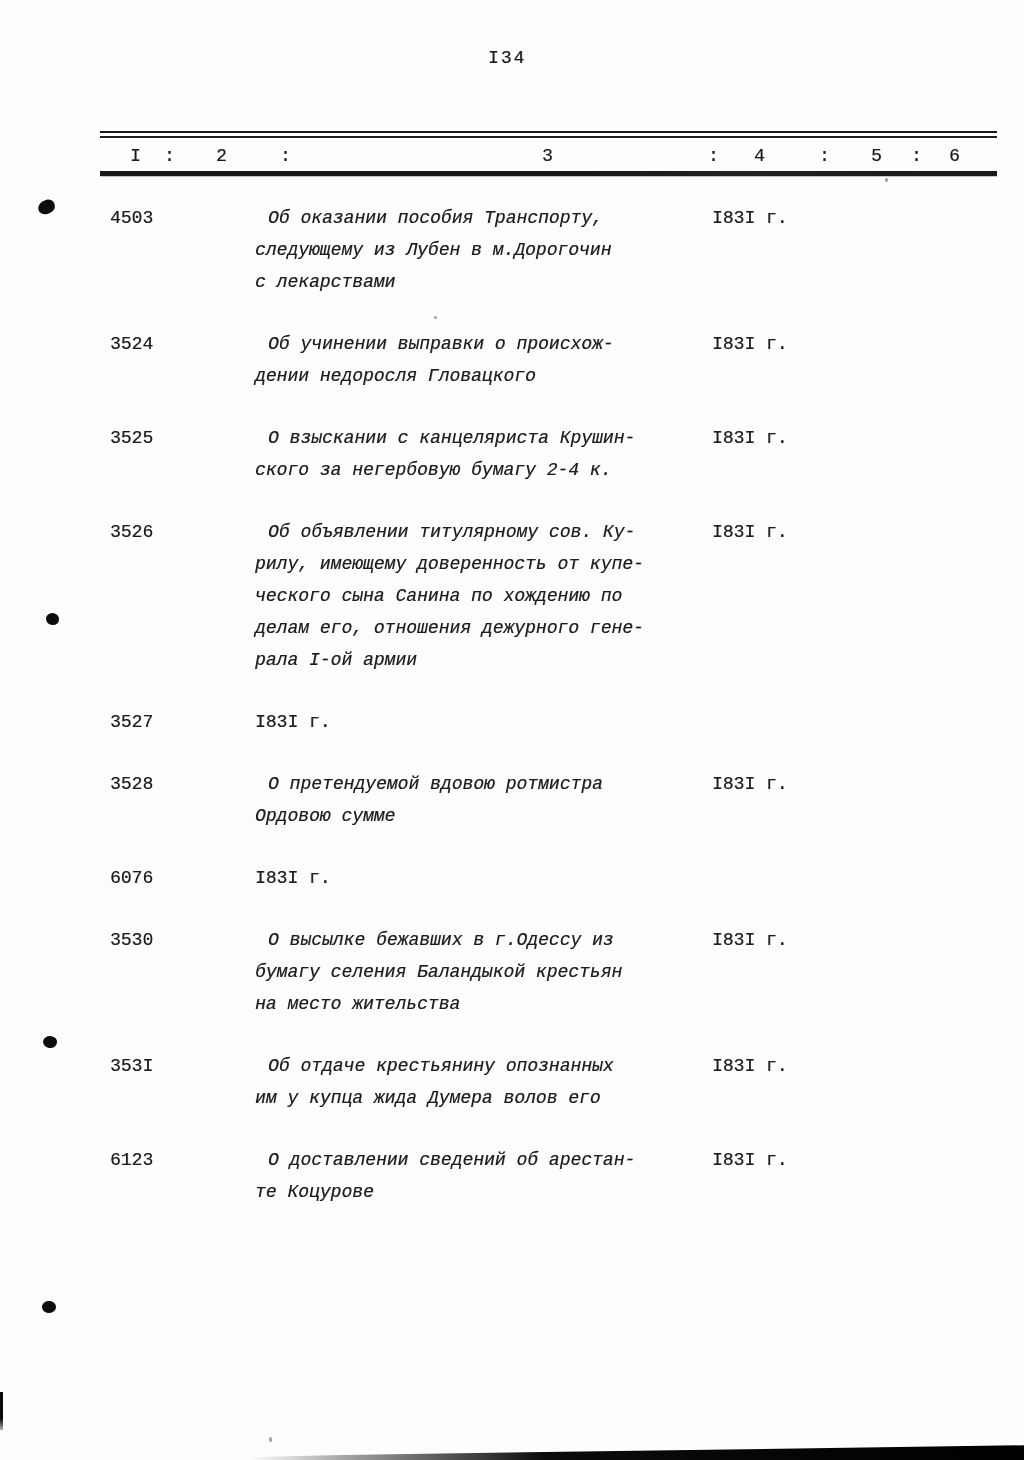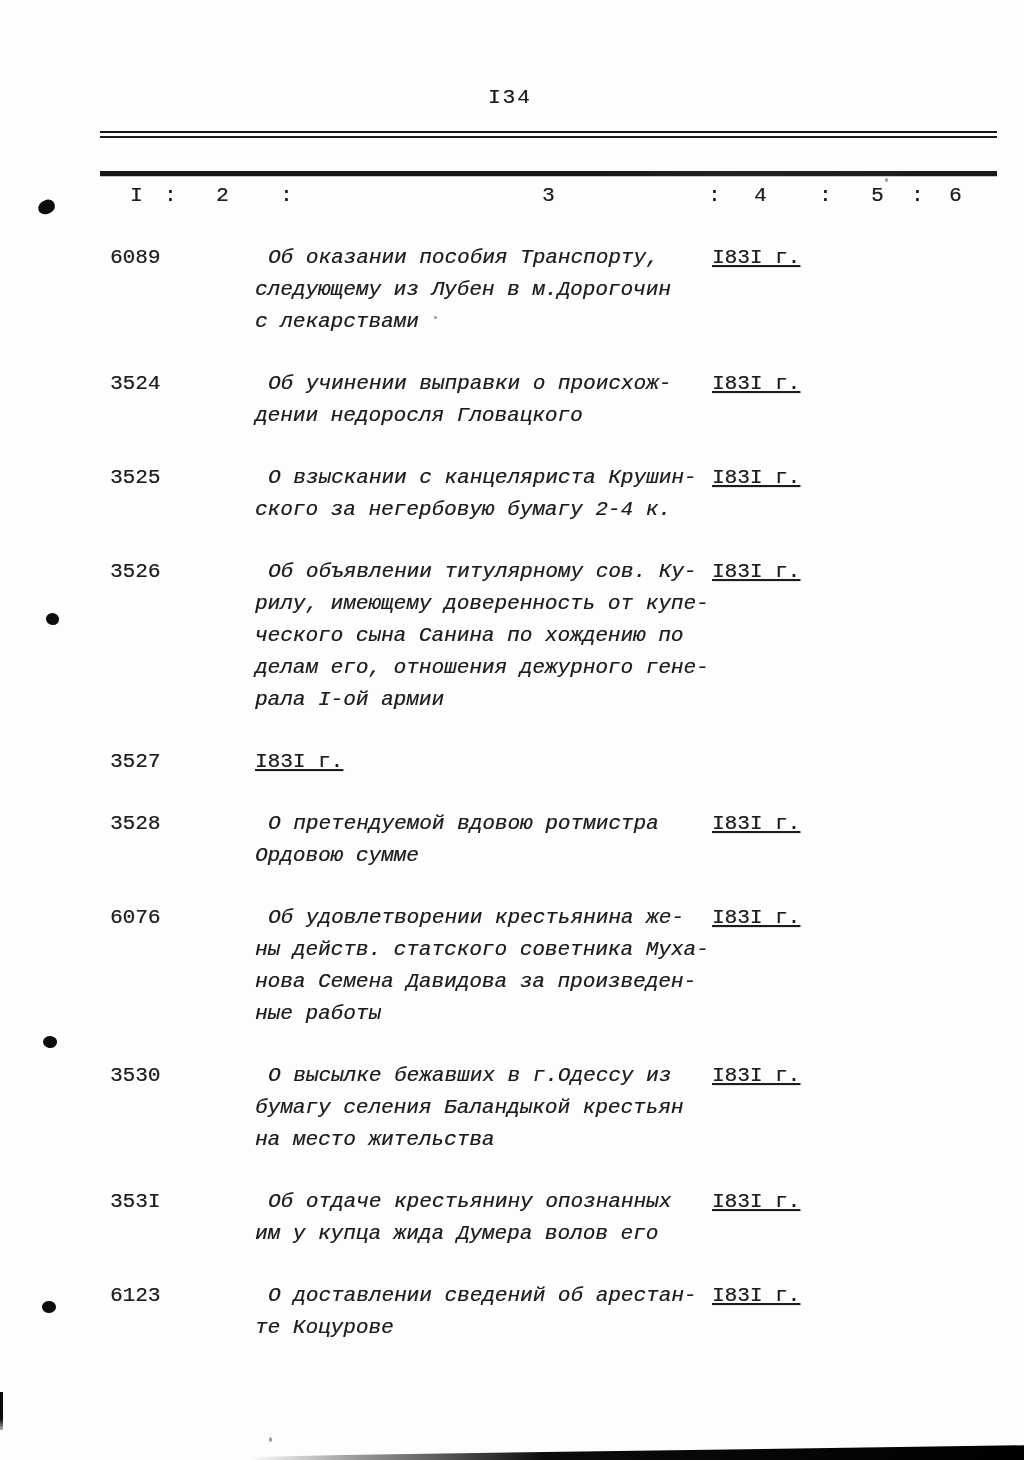--- a/index.html
+++ b/index.html
@@ -10,25 +10,24 @@
   }
   .page{
     position:relative;
     width:1024px;height:1460px;
     background:#fdfdfc;
     overflow:hidden;
     color:#1f1f1f;
   }
   .typed{
     font-family:"Liberation Mono","DejaVu Sans Mono",monospace;
-    font-size:21px;
+    font-size:18px;
     line-height:32px;
     color:#1e1d1c;
     text-shadow:0.4px 0.2px 0 rgba(25,24,22,0.55);
-    margin-top:40px;
   }
   .page-number{
     position:absolute;left:488px;top:42px;
     letter-spacing:2px;
   }
   
   .ruled-header{
     position:absolute;left:100px;top:131px;width:897px;height:46px;
   }
   .rule-top{
@@ -54,21 +53,21 @@
     display:grid;
     grid-template-columns:145px 457px auto;
     align-items:start;
     margin-bottom:30px;
   }
   .entry .desc{
     white-space:pre;
     text-indent:13px;
     font-style:italic;
   }
-  .entry .year{white-space:pre;text-decoration:underline;}
+  .entry .year{white-space:pre;}
   
   .blot{position:absolute;background:#0d0d0d;}
   .blot-1{left:38px;top:200px;width:17px;height:14px;border-radius:62% 45% 55% 48%;transform:rotate(-14deg);}
   .blot-2{left:46px;top:613px;width:13px;height:12px;border-radius:50% 55% 48% 52%;}
   .blot-3{left:43px;top:1036px;width:14px;height:12px;border-radius:55% 48% 52% 50%;transform:rotate(8deg);}
   .blot-4{left:42px;top:1301px;width:14px;height:12px;border-radius:48% 55% 50% 55%;transform:rotate(-6deg);}
   
   .scan-edge-bottom{
     position:absolute;left:250px;top:1444px;width:774px;height:16px;
     background:linear-gradient(to right,rgba(20,20,20,0) 0,rgba(30,30,30,0.45) 14%,#0b0b0b 38%,#000 100%);
@@ -103,21 +102,21 @@
       <span style="left:719px">:</span>
       <span style="left:771px">5</span>
       <span style="left:811px">:</span>
       <span style="left:849px">6</span>
     </div>
     <div class="rule-bottom"></div>
   </div>
 
   <div class="entries typed">
     <div class="entry">
-      <span class="num">6089</span>
+      <span class="num">4503</span>
       <div class="desc">Об оказании пособия Транспорту,
 следующему из Лубен в м.Дорогочин
 с лекарствами</div>
       <span class="year">I83I г.</span>
     </div>
     <div class="entry">
       <span class="num">3524</span>
       <div class="desc">Об учинении выправки о происхож-
 дении недоросля Гловацкого</div>
       <span class="year">I83I г.</span>
@@ -142,24 +141,20 @@
       <span class="year">I83I г.</span>
     </div>
     <div class="entry">
       <span class="num">3528</span>
       <div class="desc">О претендуемой вдовою ротмистра
 Ордовою сумме</div>
       <span class="year">I83I г.</span>
     </div>
     <div class="entry">
       <span class="num">6076</span>
-      <div class="desc">Об удовлетворении крестьянина же-
-ны действ. статского советника Муха-
-нова Семена Давидова за произведен-
-ные работы</div>
       <span class="year">I83I г.</span>
     </div>
     <div class="entry">
       <span class="num">3530</span>
       <div class="desc">О высылке бежавших в г.Одессу из
 бумагу селения Баландыкой крестьян
 на место жительства</div>
       <span class="year">I83I г.</span>
     </div>
     <div class="entry">

